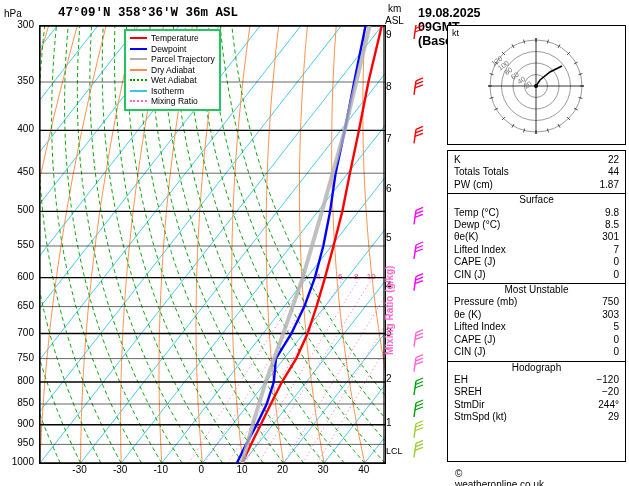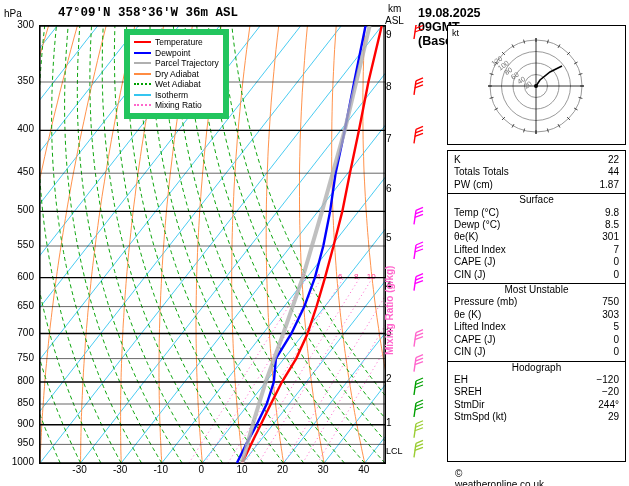--- a/index.html
+++ b/index.html
@@ -8,21 +8,21 @@
   .abs{position:absolute;}
   .ttl{font-size:12.5px;font-weight:bold;color:#000;}
   .sm{font-size:10px;color:#000;}
   .xs{font-size:9px;color:#000;}
   
   #skew{left:39px;top:25px;width:345px;height:437px;border:1px solid #000;background:#fff;overflow:hidden;}
   .ylab{position:absolute;right:2px;font-size:10px;color:#000;text-align:right;}
   .xlab{position:absolute;font-size:10px;color:#000;text-align:center;width:40px;}
   .kmlab{position:absolute;font-size:10px;color:#000;}
   
-  #legend{position:absolute;left:84px;top:3px;background:#fff;border:6px solid #22c55e;padding:2px 4px;font-size:8.5px;line-height:10.5px;}
+  #legend{position:absolute;left:84px;top:3px;background:#fff;border:2px solid #22c55e;padding:2px 4px;font-size:8.5px;line-height:10.5px;}
   .lgrow{display:flex;align-items:center;height:10.5px;}
   .lgline{width:17px;height:0;border-top-width:2px;border-top-style:solid;margin-right:4px;}
   
   .panel{border:1px solid #000;background:#fff;}
   .prow{display:flex;justify-content:space-between;font-size:10px;line-height:12.4px;padding:0 6px;}
   .phead{text-align:center;font-size:10px;line-height:12.4px;}
   .copy{font-size:10px;color:#000;}
 </style>
 </head>
 <body>

